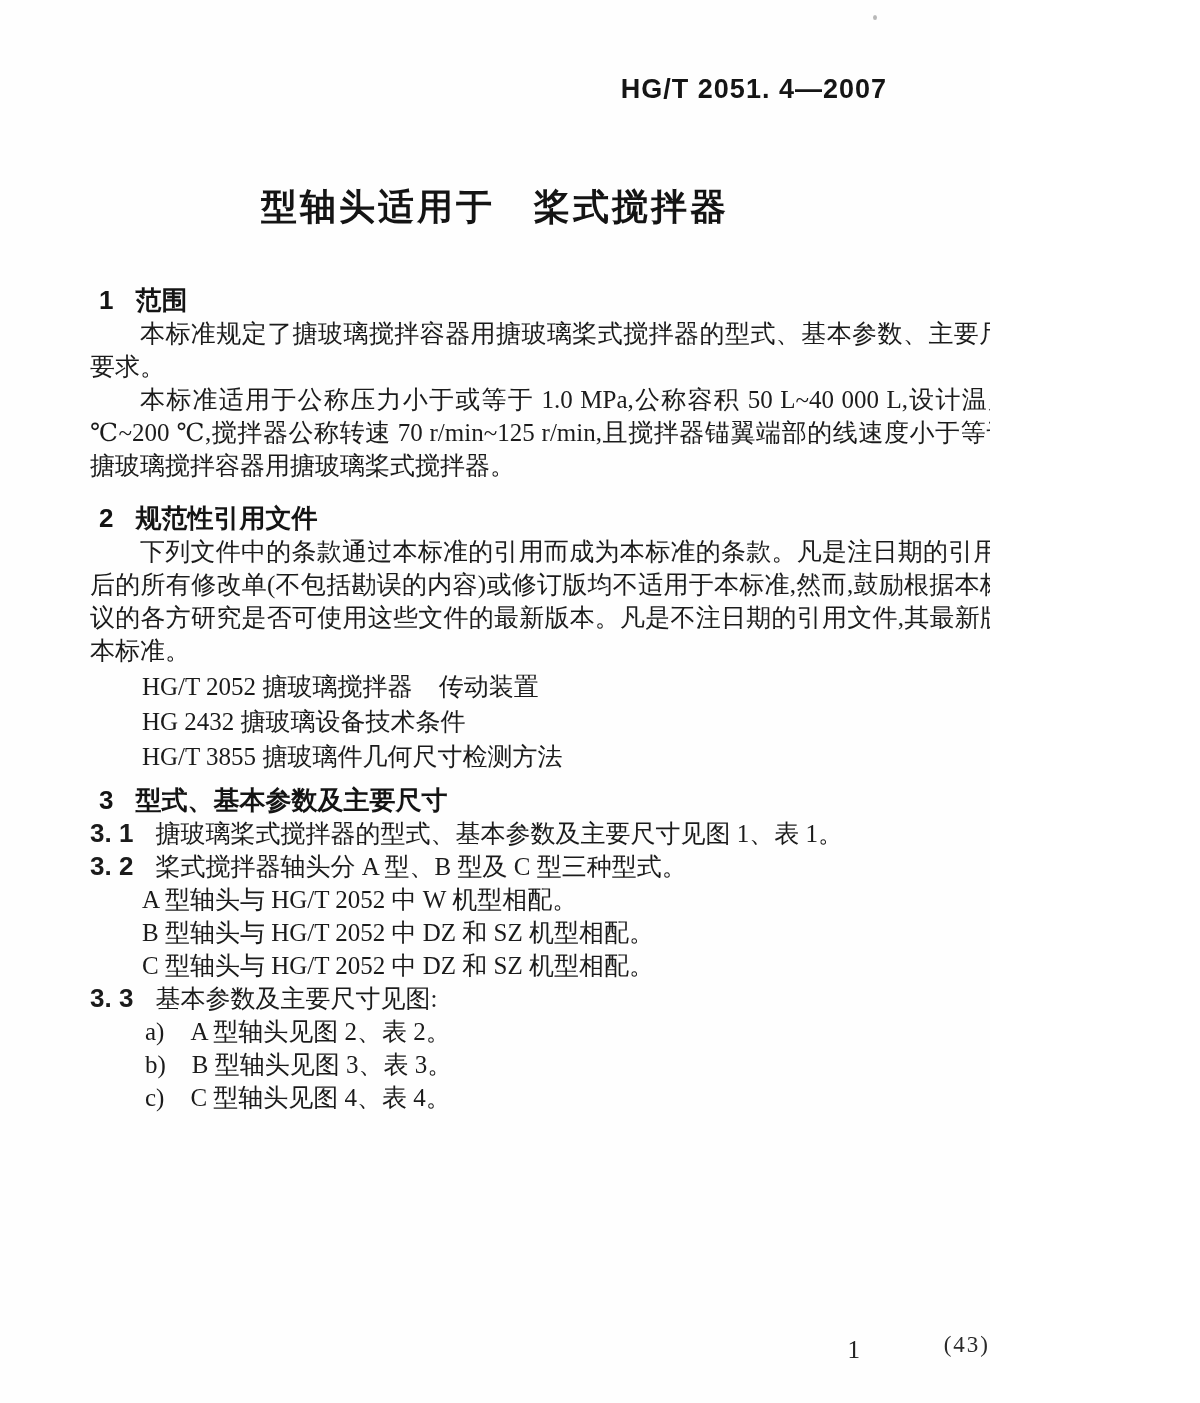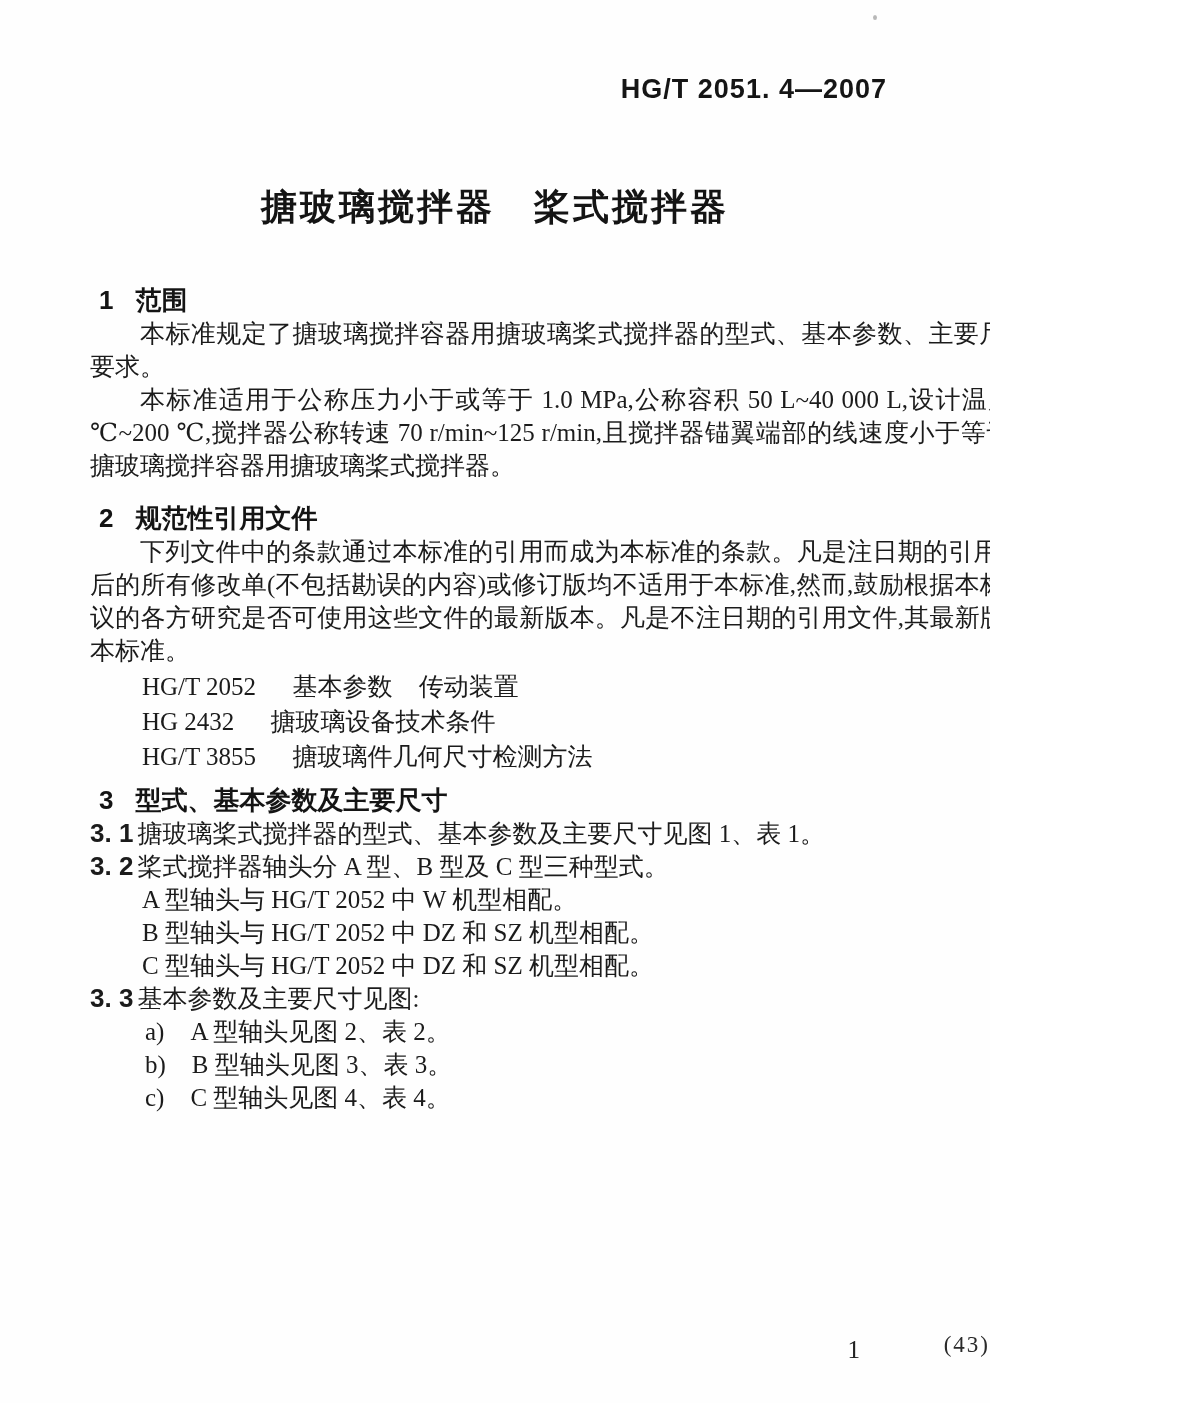--- a/index.html
+++ b/index.html
@@ -71,30 +71,30 @@
     text-indent: 2em;
   }
   .mt-p1   { margin-top: 19px; }
   .mt-h2   { margin-top: 20px; }
   .mt-int  { margin-top: 19px; }
   .refs    { margin-top: 2px; }
   .ref-line {
     line-height: 35px;
     padding-left: 52px;
   }
-  .ref-code { margin-right: 30px; }
+  .ref-code { }
   .ref-title { word-spacing: 20px; }
   .mt-h3   { margin-top: 10px; }
   .mt-c31  { margin-top: 19px; }
   .clause  { text-align: justify; }
   .cl-no {
     font-family: "Liberation Sans", "DejaVu Sans", sans-serif;
     font-weight: 700;
     font-size: 26px;
-    margin-right: 4px;
+    margin-right: 22px;
   }
   .sub-line { padding-left: 52px; }
   .mt-c33  { margin-top: 3px; }
   .abc-line { padding-left: 55px; }
   .abc-label { margin-right: 26px; }
   .mt-c34  { margin-top: 5px; }
   
   .footer-center {
     position: absolute;
     top: 1332px; left: 0;
@@ -113,40 +113,40 @@
 </style>
 </head>
 <body>
 
 <div class="page">
 
   <div class="speck"></div>
 
   <div class="std-no">HG/T 2051. 4—2007</div>
 
-  <div class="doc-title">搪玻璃搅拌器 桨式搅拌器</div>
+  <div class="doc-title">型轴头适用于 桨式搅拌器</div>
 
   <div class="content">
 
     <div class="sec-h">
       <span>1</span>
       <span>范围</span>
     </div>
     <p class="para mt-p1">本标准规定了搪玻璃搅拌容器用搪玻璃桨式搅拌器的型式、基本参数、主要尺寸及技术要求。</p>
     <p class="para">本标准适用于公称压力小于或等于 1.0 MPa,公称容积 50 L~40 000 L,设计温度高于−20 ℃~200 ℃,搅拌器公称转速 70 r/min~125 r/min,且搅拌器锚翼端部的线速度小于等于 7 m/s 的搪玻璃搅拌容器用搪玻璃桨式搅拌器。</p>
 
     <div class="sec-h mt-h2">
       <span>2</span>
       <span>规范性引用文件</span>
     </div>
     <p class="para mt-int">下列文件中的条款通过本标准的引用而成为本标准的条款。凡是注日期的引用文件,其随后的所有修改单(不包括勘误的内容)或修订版均不适用于本标准,然而,鼓励根据本标准达成协议的各方研究是否可使用这些文件的最新版本。凡是不注日期的引用文件,其最新版本适用于本标准。</p>
     <div class="refs">
       <p class="ref-line">
         <span class="ref-code">HG/T 2052</span>
-        <span class="ref-title">基本参数 传动装置</span>
+        <span class="ref-title">搪玻璃搅拌器 传动装置</span>
       </p>
       <p class="ref-line">
         <span class="ref-code">HG 2432</span>
         <span class="ref-title">搪玻璃设备技术条件</span>
       </p>
       <p class="ref-line">
         <span class="ref-code">HG/T 3855</span>
         <span class="ref-title">搪玻璃件几何尺寸检测方法</span>
       </p>
     </div>

